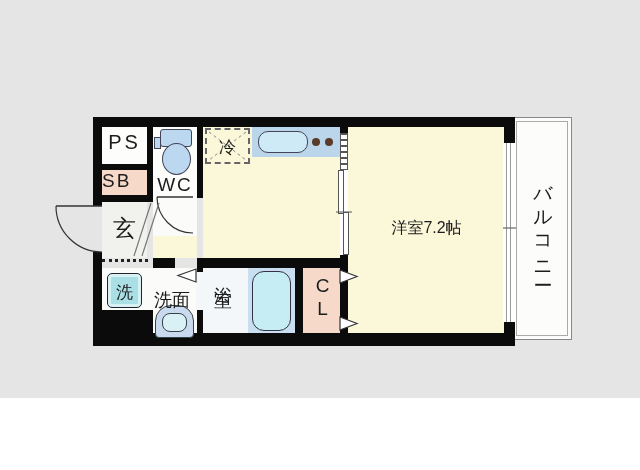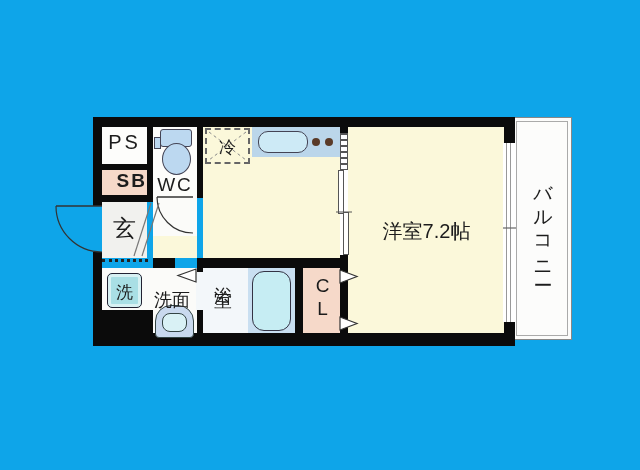--- a/index.html
+++ b/index.html
@@ -1,16 +1,16 @@
 <!DOCTYPE html>
 <html style="--wall: #0b0b0b; --floor-yellow: #fbf8da; --accent-pink: #f6d9c9; --counter-blue: #bbd6ea; --fixture-blue: #bcd8f0; --sink-fill: #cdeaf6; --tub-fill: #c6edf3; --panel-blue: #c9dff1; --washer-cyan: #a9dfe5; --basin-fill: #d9f1f5; --basin-body: #c9d9ee; --bath-floor: #f3f7fa; --genkan-gray: #f1f1ee; --burner-brown: #5a3a28;"><head>
 <meta charset="utf-8">
 <style>
   html,body{margin:0;padding:0;background:#fff;}
-  .plan{position:relative;width:640px;height:470px;background:#0ea5e9;overflow:hidden;
+  .plan{position:relative;width:640px;height:398px;background:#e5e5e5;overflow:hidden;
         font-family:"Liberation Sans","DejaVu Sans",sans-serif;}
   .abs{position:absolute;}
   .wall{position:absolute;background:var(--wall,#0b0b0b);}
   .floor{position:absolute;}
   .label{position:absolute;color:#1c1c1c;white-space:nowrap;}
   .vtext{writing-mode:vertical-rl;}
   .upright{text-orientation:upright;}
   svg.overlay{position:absolute;left:0;top:0;pointer-events:none;}
 </style>
 </head>
@@ -93,24 +93,24 @@
     <path d="M209,132 L246,160 M246,132 L209,160" stroke="#888" stroke-width="1" stroke-dasharray="3,3" fill="none"></path>
     <polygon points="196,269 196,282 178,275.5" fill="#fff" stroke="#333" stroke-width="1.2"></polygon>
     <polygon points="340,270 340,283 357,276.5" fill="#fff" stroke="#333" stroke-width="1.2"></polygon>
     <polygon points="340,317 340,330 357,323.5" fill="#fff" stroke="#333" stroke-width="1.2"></polygon>
     <path d="M336,212 H352" stroke="#555" stroke-width="1" fill="none"></path>
     <path d="M506.5,143 V322 M510.5,143 V322" stroke="#999" stroke-width="1" fill="none"></path>
     <path d="M503,228 H516" stroke="#666" stroke-width="1.2" fill="none"></path>
   </svg>
 
   <div class="label" style="left:102px;top:131px;width:45px;text-align:center;font-size:20px;letter-spacing:3px;">PS</div>
-  <div class="label" style="left:102px;top:170px;width:45px;text-align:right;font-size:19px;letter-spacing:2px;font-weight:bold;">SB</div>
+  <div class="label" style="left:102px;top:170px;width:45px;text-align:left;font-size:19px;letter-spacing:2px;">SB</div>
   <div class="label" style="left:150px;top:174px;width:50px;text-align:center;font-size:19px;letter-spacing:2px;">WC</div>
   <div class="label" style="left:102px;top:213px;width:45px;text-align:center;font-size:23px;">玄</div>
   <div class="label" style="left:205px;top:136px;width:45px;text-align:center;font-size:17px;">冷</div>
-  <div class="label" style="left:348px;top:218px;width:157px;text-align:center;font-size:20px;">洋室7.2帖</div>
+  <div class="label" style="left:348px;top:218px;width:157px;text-align:center;font-size:16px;">洋室7.2帖</div>
   <div class="label" style="left:107px;top:281px;width:35px;text-align:center;font-size:17px;">洗</div>
   <div class="label" style="left:144px;top:288px;width:56px;text-align:center;font-size:18px;">洗面</div>
   <div class="label vtext" style="left:211px;top:272px;font-size:18px;letter-spacing:4px;">浴室</div>
   <div class="label vtext upright" style="left:311px;top:275px;font-size:19px;letter-spacing:2px;">CL</div>
   <div class="label vtext" style="left:530px;top:172px;font-size:19px;letter-spacing:4px;">バルコニー</div>
 
 </div>
 
 </body></html>

